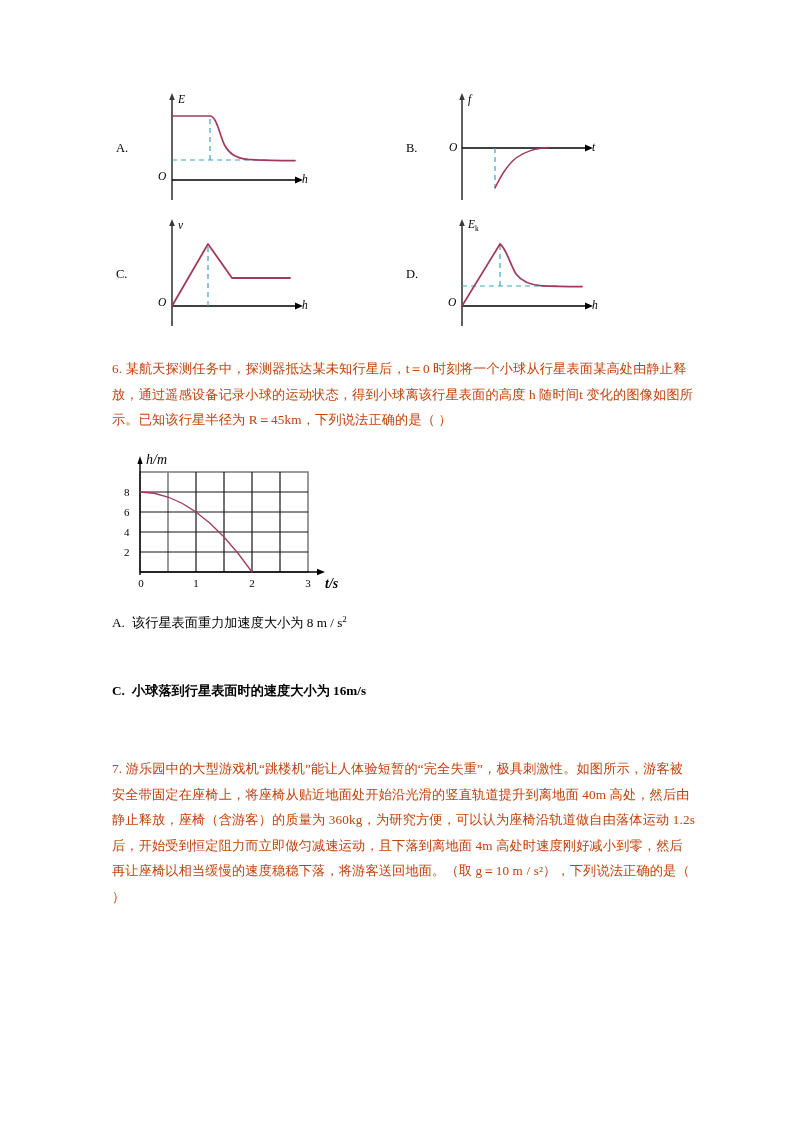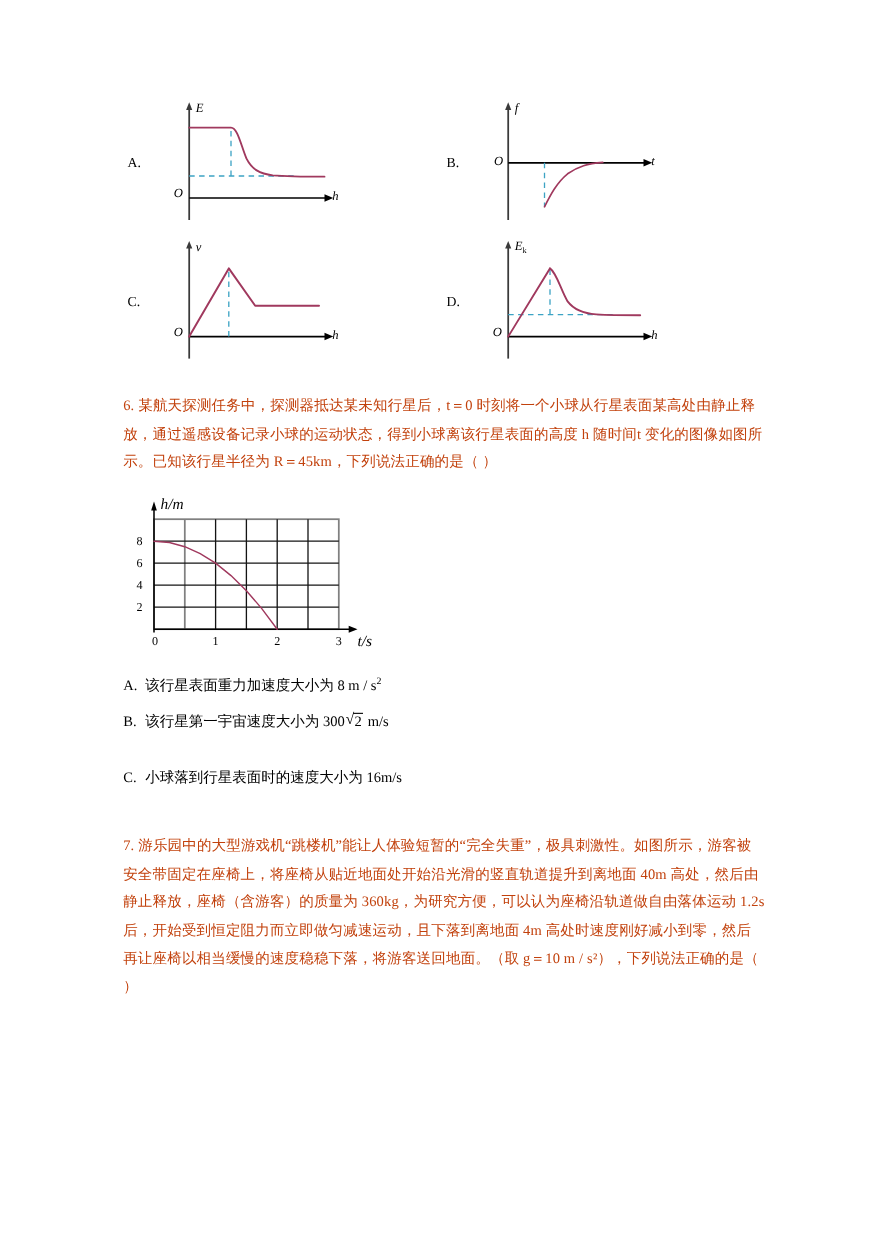--- a/index.html
+++ b/index.html
@@ -97,21 +97,21 @@
     position: absolute;
     left: 112px;
     width: 580px;
     font-family: "Liberation Serif", "DejaVu Serif", serif;
     font-size: 13.2px;
     line-height: 1.2;
     white-space: nowrap;
   }
   #q6-opt-a { top: 614px; }
   #q6-opt-b { top: 648px; }
-  #q6-opt-c { top: 699px; }
+  #q6-opt-c { top: 683px; font-weight: bold; }
   #q6-opt-d { top: 718px; }
   .opt-letter-inline {
     display: inline-block;
     width: 20px;
     font-style: normal;
   }
 
   
   .radical {
     display: inline-block;
@@ -295,28 +295,25 @@
     <span class="tick-lbl" style="left:12px; top:63px;">6</span>
     <span class="tick-lbl" style="left:12px; top:83px;">4</span>
     <span class="tick-lbl" style="left:12px; top:103px;">2</span>
 
     <span class="tick-lbl" style="left:24px; top:134px; width:10px;">0</span>
     <span class="tick-lbl" style="left:79px; top:134px; width:10px;">1</span>
     <span class="tick-lbl" style="left:135px; top:134px; width:10px;">2</span>
     <span class="tick-lbl" style="left:191px; top:134px; width:10px;">3</span>
 
     <span class="axis-name" style="left:34px; top:9px;"><i>h/m</i></span>
-    <span class="axis-name" style="left:213px; top:133px;"><i>t/s</i></span>
+    <span class="axis-name" style="left:213px; top:133px;font-weight:bold;"><i>t/s</i></span>
   </div>
 
   <div class="opt-line" id="q6-opt-a">
     <span class="opt-letter-inline">A.</span><span>该行星表面重力加速度大小为 8 m / s<span class="sup">2</span></span>
-  </div>
-  <div class="opt-line" id="q6-opt-b">
-    <span class="opt-letter-inline">B.</span><span>该行星第一宇宙速度大小为 300<span class="radical"><span>2</span></span> m/s</span>
   </div>
   <div class="opt-line" id="q6-opt-c">
     <span class="opt-letter-inline">C.</span><span>小球落到行星表面时的速度大小为 16m/s</span>
   </div>
 
   <div class="qtext" id="q7-stem">
     <span>7.</span>
     <span>游乐园中的大型游戏机“跳楼机”能让人体验短暂的“完全失重”，极具刺激性。如图所</span><span>示，游客被安全带固定在座椅上，将座椅从贴近地面处开始沿光滑的竖直轨道提升到离地</span><span>面 40m 高处，然后由静止释放，座椅（含游客）的质量为 360kg，为研究方便，可以认为</span><span>座椅沿轨道做自由落体运动 1.2s 后，开始受到恒定阻力而立即做匀减速运动，且下落到离</span><span>地面 4m 高处时速度刚好减小到零，然后再让座椅以相当缓慢的速度稳稳下落，将游客送</span><span>回地面。（取 g＝10 m / s²），下列说法正确的是（     ）</span>
   </div>
 

